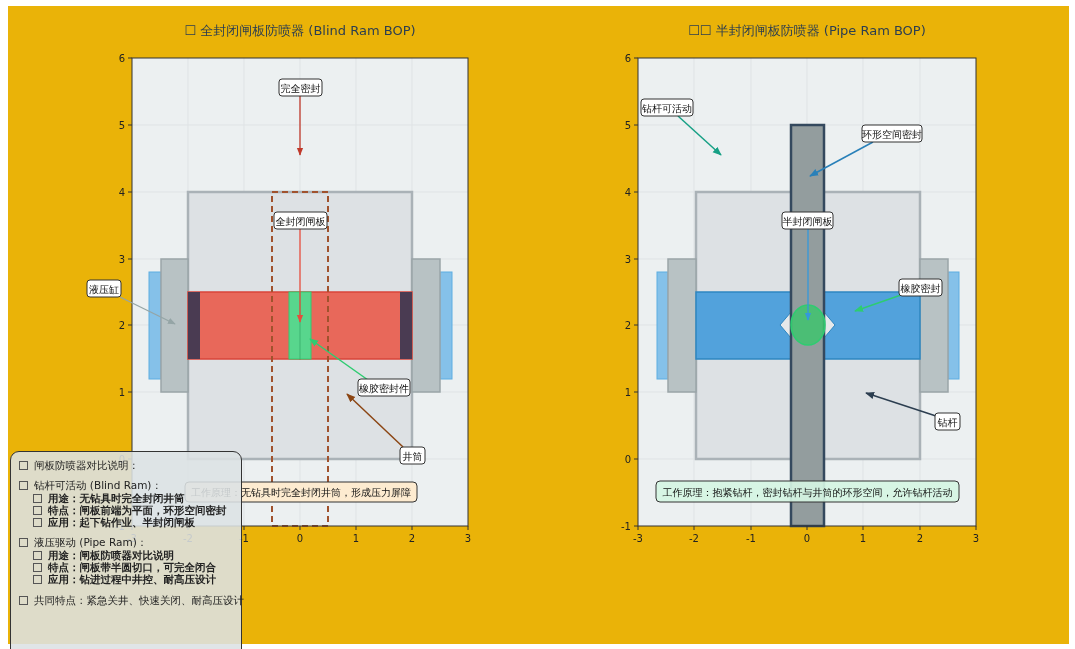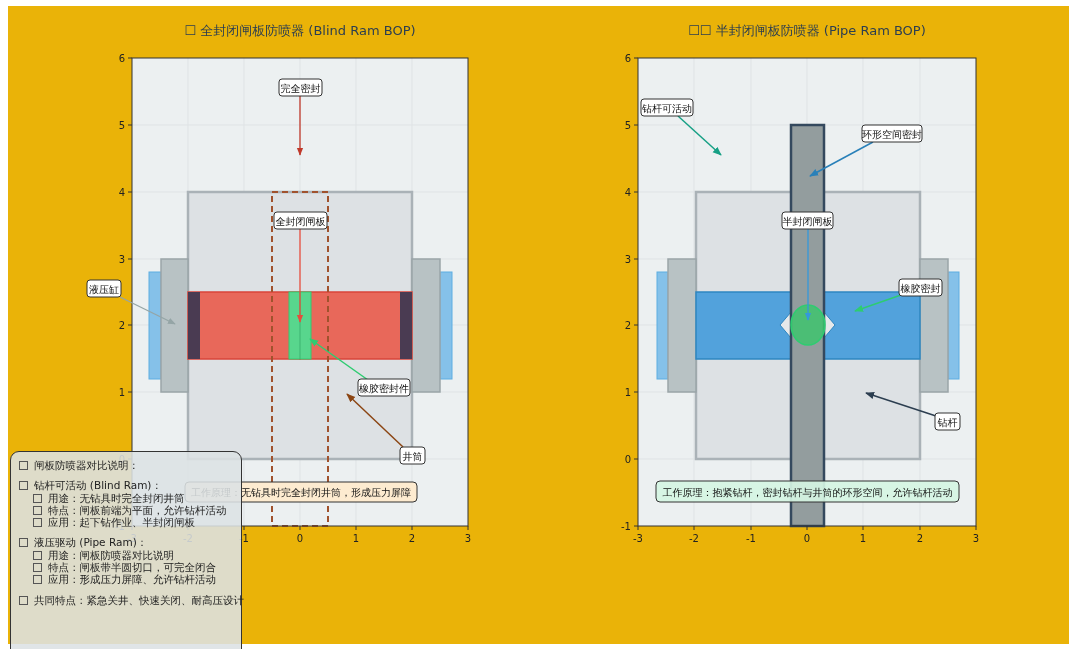--- a/index.html
+++ b/index.html
@@ -4,21 +4,21 @@
 <style>
   html,body{margin:0;padding:0;background:#ffffff;}
   body{width:1075px;height:649px;position:relative;overflow:hidden;font-family:"DejaVu Sans","Liberation Sans",sans-serif;}
   #fig{position:absolute;left:8px;top:6px;width:1061px;height:638px;background:#eab308;}
   svg{position:absolute;left:0;top:0;}
   .title{font-size:13px;fill:#2c3e50;}
   .tick{font-size:10px;fill:#222;}
   .lbl{font-size:10px;fill:#111;}
   .note{position:absolute;left:10px;top:451px;width:232px;height:220px;box-sizing:border-box;border:1.3px solid #333;border-radius:9px;background:rgba(220,225,228,0.88);font-size:10.5px;color:#222;padding:7px 8px;line-height:12.3px;}
   .note .ln{white-space:nowrap;}
-  .note .ind{padding-left:14px;}
+  .note .ind{padding-left:14px;font-weight:bold;}
   .note .gap{height:8px;}
   .box{display:inline-block;width:9px;height:9px;border:1px solid #555;margin-right:6px;vertical-align:-1px;box-sizing:border-box;}
 </style>
 </head>
 <body>
 
 <div id="fig">
 <svg width="1061" height="638" viewBox="8 6 1061 638">
   <defs>
     <marker id="ah-red" viewBox="0 0 10 10" refX="9" refY="5" markerWidth="6" markerHeight="6" orient="auto">
@@ -260,22 +260,22 @@
     </g>
   </g>
 </svg>
 </div>
 
 <div class="note">
   <div class="ln"><span class="box"></span><span>闸板防喷器对比说明：</span></div>
   <div class="gap"></div>
   <div class="ln"><span class="box"></span><span>钻杆可活动 (Blind Ram)：</span></div>
   <div class="ln ind"><span class="box"></span><span>用途：无钻具时完全封闭井筒</span></div>
-  <div class="ln ind"><span class="box"></span><span>特点：闸板前端为平面，允许钻杆活动</span></div>
+  <div class="ln ind"><span class="box"></span><span>特点：闸板前端为平面，环形空间密封</span></div>
   <div class="ln ind"><span class="box"></span><span>应用：起下钻作业、半封闭闸板</span></div>
   <div class="gap"></div>
   <div class="ln"><span class="box"></span><span>液压驱动 (Pipe Ram)：</span></div>
   <div class="ln ind"><span class="box"></span><span>用途：闸板防喷器对比说明</span></div>
   <div class="ln ind"><span class="box"></span><span>特点：闸板带半圆切口，可完全闭合</span></div>
-  <div class="ln ind"><span class="box"></span><span>应用：形成压力屏障、允许钻杆活动</span></div>
+  <div class="ln ind"><span class="box"></span><span>应用：钻进过程中井控、耐高压设计</span></div>
   <div class="gap"></div>
   <div class="ln"><span class="box"></span><span>共同特点：紧急关井、快速关闭、耐高压设计</span></div>
 </div>
 
 </body></html>

